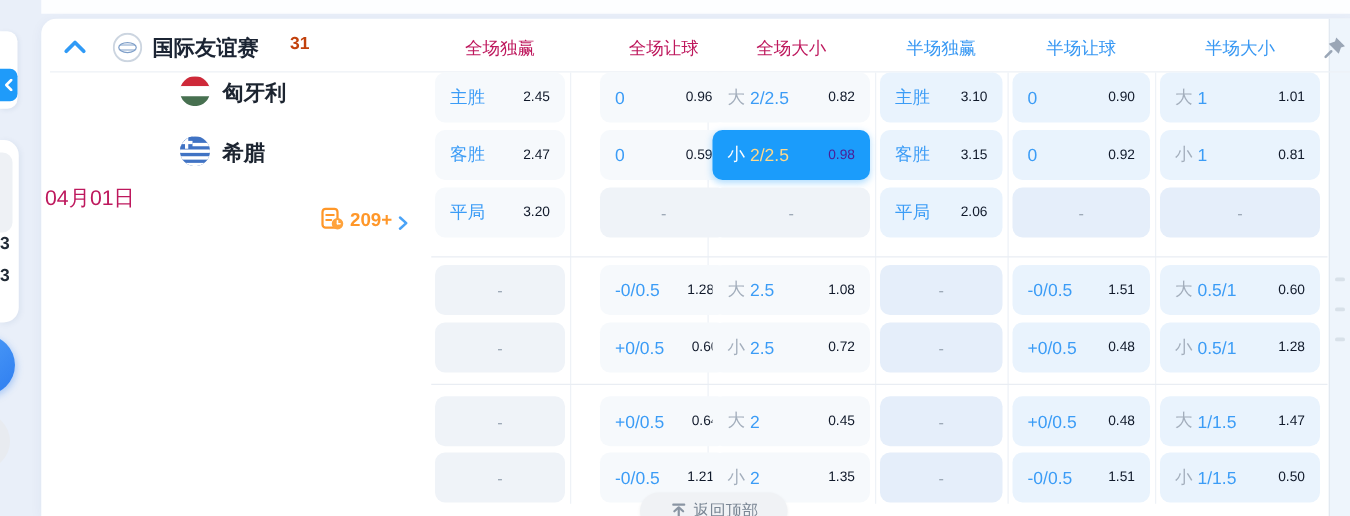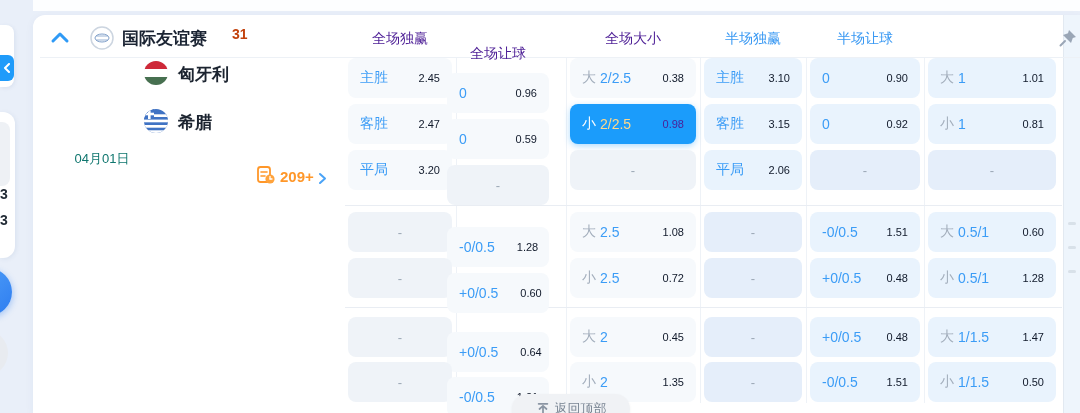--- a/index.html
+++ b/index.html
@@ -16,45 +16,45 @@
   .rmark{position:absolute;left:1068px;width:8px;height:3px;background:#c6cfd9;border-radius:2px;opacity:.55;}
 
   .hdr-divider{position:absolute;left:40px;top:57px;width:1040px;height:1px;background:#edf1f6;}
   .vline{position:absolute;top:58px;height:345px;width:1px;background:#eef2f7;}
   .gdiv{position:absolute;left:345px;width:717px;height:1px;background:#e9edf3;}
 
   
   .league-name{position:absolute;left:122px;top:27px;font-size:17px;font-weight:700;color:#1b2433;}
   .league-count{position:absolute;left:232px;top:26px;font-size:14px;font-weight:700;color:#c2410c;}
   .colhead{position:absolute;top:30px;font-size:14px;text-align:center;}
-  .colhead.ftc{color:#4c1d95;}
+  .colhead.ftc{color:#be185d;}
   .colhead.htc{color:#3898f3;}
 
   
-  .c2{left:348px;width:104px;} .c3{left:447px;width:102px;margin-top:15px;} .c4{left:570px;width:126px;}
+  .c2{left:348px;width:104px;} .c3{left:480px;width:102px;} .c4{left:570px;width:126px;}
   .c5{left:704px;width:98px;}  .c6{left:810px;width:110px;} .c7{left:928px;width:128px;}
   .r0{top:58px;} .r1{top:104px;} .r2{top:150px;} .r3{top:212px;} .r4{top:258px;} .r5{top:317px;} .r6{top:362px;}
 
   .cell{position:absolute;height:40px;border-radius:8px;display:flex;align-items:center;
         justify-content:space-between;padding:0 12px;box-sizing:border-box;cursor:pointer;gap:22px;}
   .ft{background:#f6f9fc;} .ht{background:#e9f3fd;}
   .ftd{background:#eff3f8;} .htd{background:#e5eefa;}
   .dashc{justify-content:center;}
   .lft{display:flex;align-items:center;}
   .pre{color:#a3aebc;font-size:14px;margin-right:4px;}
   .line{color:#3b9cf6;font-size:14px;}
   .val{color:#10192a;font-size:11px;font-weight:400;}
   .dash{color:#9aa6b4;font-size:13px;}
   .hl{background:#1b9cfb;box-shadow:0 2px 6px rgba(27,156,251,.35);}
   .hl .pre{color:#ffffff;} .hl .line{color:#ffd98a;} .hl .val{color:#4c1d95;}
 
   
   .flag{position:absolute;left:144px;width:24px;height:24px;border-radius:50%;overflow:hidden;box-shadow:inset 0 0 0 1px rgba(0,0,0,.08);}
   .team{position:absolute;left:178px;font-size:17px;font-weight:700;color:#1c2430;}
-  .dateblk{position:absolute;left:36px;top:149px;width:132px;text-align:center;color:#0f766e;font-size:13px;line-height:19px;}
+  .dateblk{position:absolute;left:36px;top:149px;width:132px;text-align:left;color:#be185d;font-size:17px;line-height:19px;}
   .markets{position:absolute;left:256px;top:161px;height:24px;display:flex;align-items:flex-end;cursor:pointer;}
   .markets .cnt{color:#ff9729;font-size:15px;font-weight:600;margin:0 4px 0 4px;}
 
   .collapse-btn{position:absolute;left:50px;top:30px;width:22px;height:18px;cursor:pointer;}
   .badge{position:absolute;left:90px;top:26px;width:24px;height:24px;}
   .pin{position:absolute;left:1058px;top:28px;width:20px;height:20px;cursor:pointer;}
 
   
   .backtop{position:absolute;left:512px;top:394px;width:118px;height:30px;background:#f0f2f5;
            border-radius:16px;display:flex;align-items:center;justify-content:center;cursor:pointer;
@@ -114,20 +114,21 @@
     </svg>
   </div>
   <div class="league-name">国际友谊赛</div>
   <div class="league-count">31</div>
 
   <div class="colhead ftc c2">全场独赢</div>
   <div class="colhead ftc c3">全场让球</div>
   <div class="colhead ftc c4">全场大小</div>
   <div class="colhead htc c5">半场独赢</div>
   <div class="colhead htc c6">半场让球</div>
+  <div class="colhead htc c7">半场大小</div>
 
   <div class="pin">
     <svg width="20" height="20" viewBox="0 0 20 20">
       <path d="M11 2l7 7-3.2 1-1.8 5-8-8 5-1.8z" fill="#9aa6b6"></path>
       <line x1="7" y1="13" x2="2.5" y2="17.5" stroke="#9aa6b6" stroke-width="2" stroke-linecap="round"></line>
     </svg>
   </div>
 
   <div class="flag" style="top:61px">
     <svg width="24" height="24" viewBox="0 0 24 24">
@@ -181,21 +182,21 @@
     <span class="lft">
         <span class="line">0</span>
       </span>
     <span class="val">0.96</span>
   </div>
   <div class="cell c4 r0 ft">
     <span class="lft">
         <span class="pre">大</span>
         <span class="line">2/2.5</span>
       </span>
-    <span class="val">0.38</span>
+    <span class="val">0.82</span>
   </div>
   <div class="cell c5 r0 ht">
     <span class="lft">
         <span class="line">主胜</span>
       </span>
     <span class="val">3.10</span>
   </div>
   <div class="cell c6 r0 ht">
     <span class="lft">
         <span class="line">0</span>

